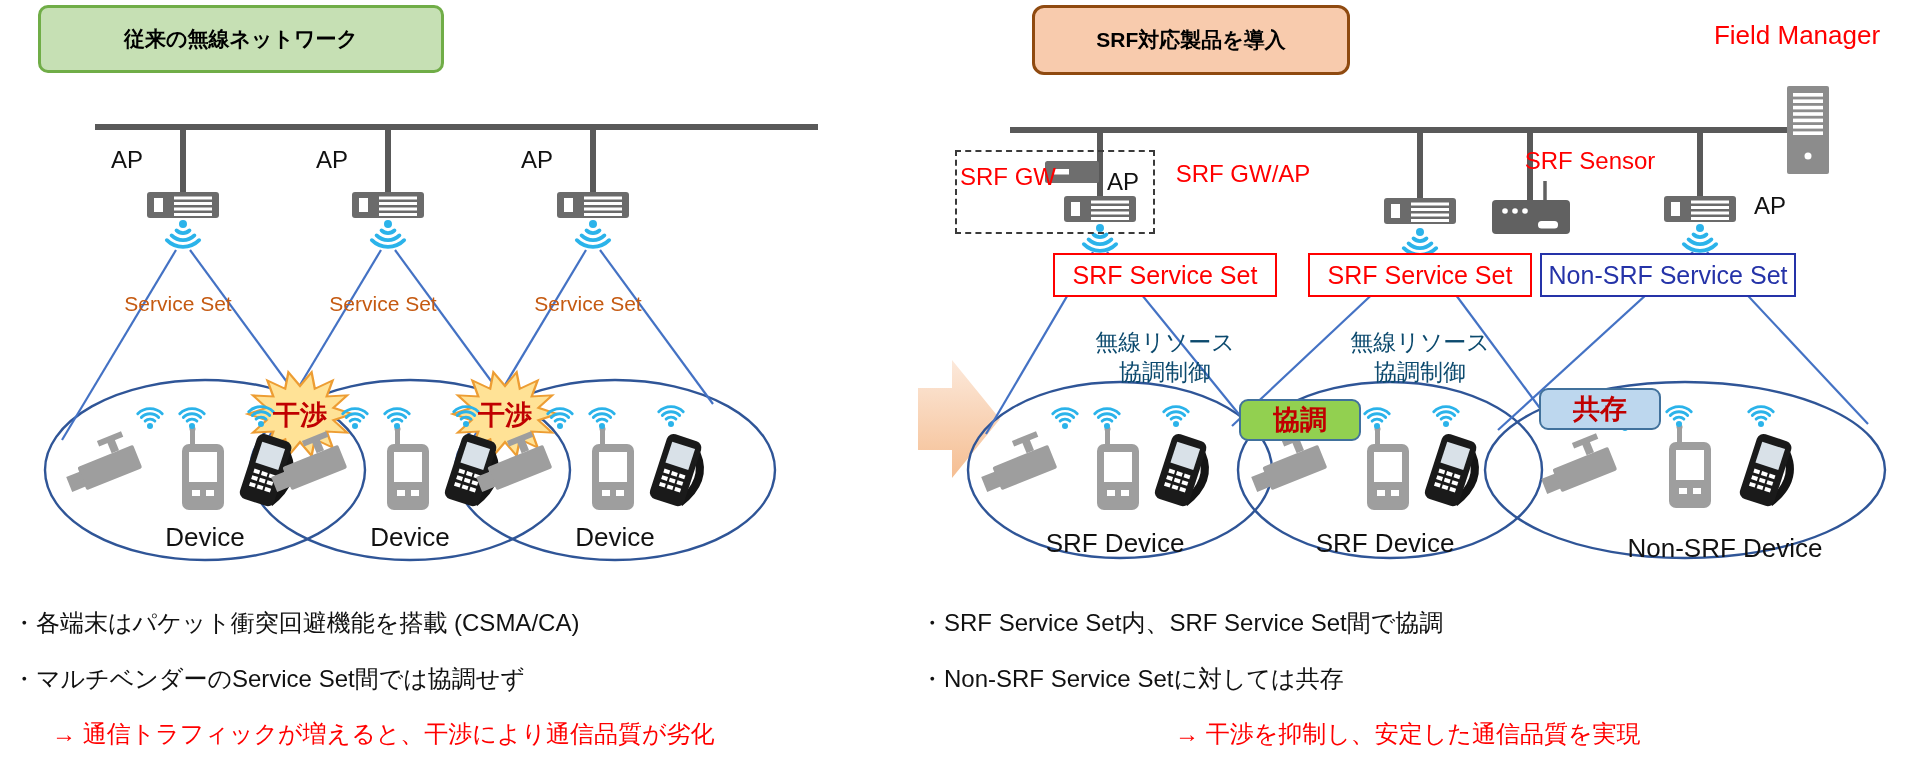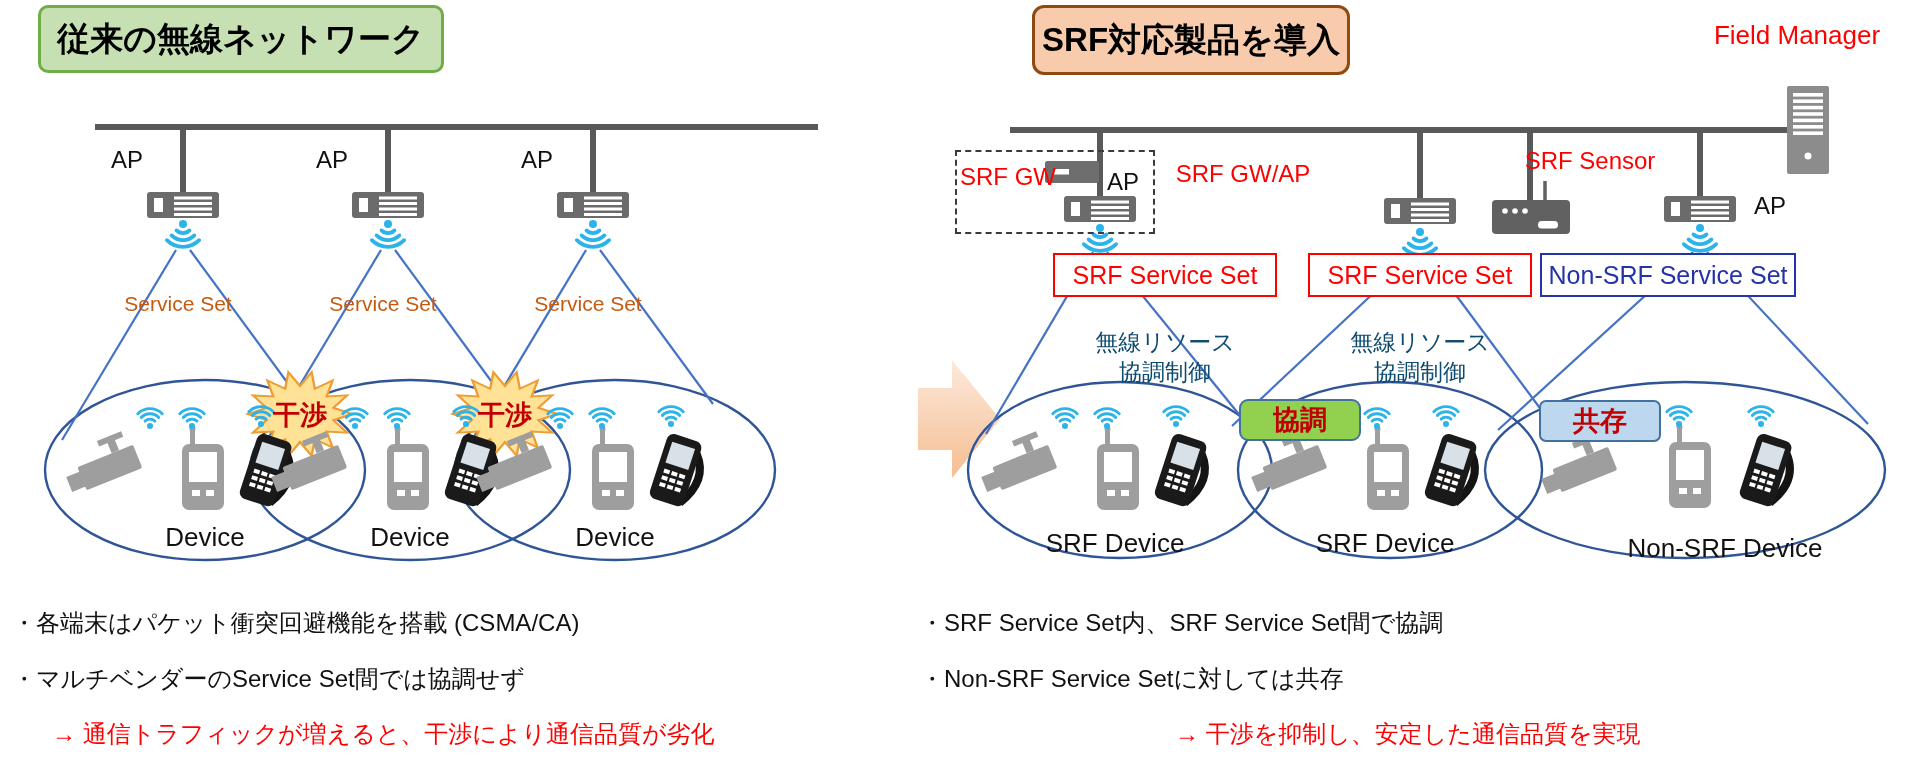--- a/index.html
+++ b/index.html
@@ -4,21 +4,21 @@
 <style>
   html,body{margin:0;padding:0;}
   body{
     width:1906px;height:783px;position:relative;background:#ffffff;overflow:hidden;
     font-family:"Liberation Sans","DejaVu Sans",sans-serif;color:#111;
   }
   .abs{position:absolute;}
   .ctr{transform:translateX(-50%);}
   svg{position:absolute;left:0;top:0;}
   .title-box{display:flex;align-items:center;justify-content:center;
-    font-weight:bold;font-size:33px;color:#000;white-space:nowrap;}
+    font-weight:bold;font-size:21px;color:#000;white-space:nowrap;}
   #title-left{left:38px;top:5px;width:400px;height:62px;background:#C6E0B4;
     border:3px solid #70AD47;border-radius:10px;}
   #title-right{left:1032px;top:5px;width:312px;height:64px;background:#F8CBAD;
     border:3px solid #8F4A10;border-radius:12px;}
   .ap-label{font-size:24px;color:#111;white-space:nowrap;}
   .ss-label{font-size:21px;color:#C55A11;white-space:nowrap;}
   .burst-label{font-size:27px;font-weight:bold;color:#C00000;white-space:nowrap;}
   .dev-label{font-size:26px;color:#111;white-space:nowrap;}
   .red-label{font-size:24px;color:#FF0000;white-space:nowrap;}
   .ss-box{height:40px;border:2.5px solid #FF0000;background:#fff;color:#FF0000;
@@ -277,21 +277,21 @@
   <div>協調制御</div>
 </div>
 <div class="abs ctr rr-label" style="left:1420px;top:303px;">
   <div>無線リソース</div>
   <div>協調制御</div>
 </div>
 
 <div class="abs ctr badge" id="badge-coordination" style="left:1300px;top:399px;">
   <span>協調</span>
 </div>
-<div class="abs ctr badge" id="badge-coexistence" style="left:1600px;top:400px;border-radius:7px;">
+<div class="abs ctr badge" id="badge-coexistence" style="left:1600px;top:388px;">
   <span>共存</span>
 </div>
 
 <div class="abs ctr dev-label" style="left:1115px;top:528px;">SRF Device</div>
 <div class="abs ctr dev-label" style="left:1385px;top:528px;">SRF Device</div>
 <div class="abs ctr dev-label" style="left:1725px;top:533px;">Non-SRF Device</div>
 
 <div class="abs bullet" style="left:920px;top:607px;">・SRF Service Set内、SRF Service Set間で協調</div>
 <div class="abs bullet" style="left:920px;top:663px;">・Non-SRF Service Setに対しては共存</div>
 <div class="abs bullet red" style="left:1175px;top:718px;">→ 干渉を抑制し、安定した通信品質を実現</div>

